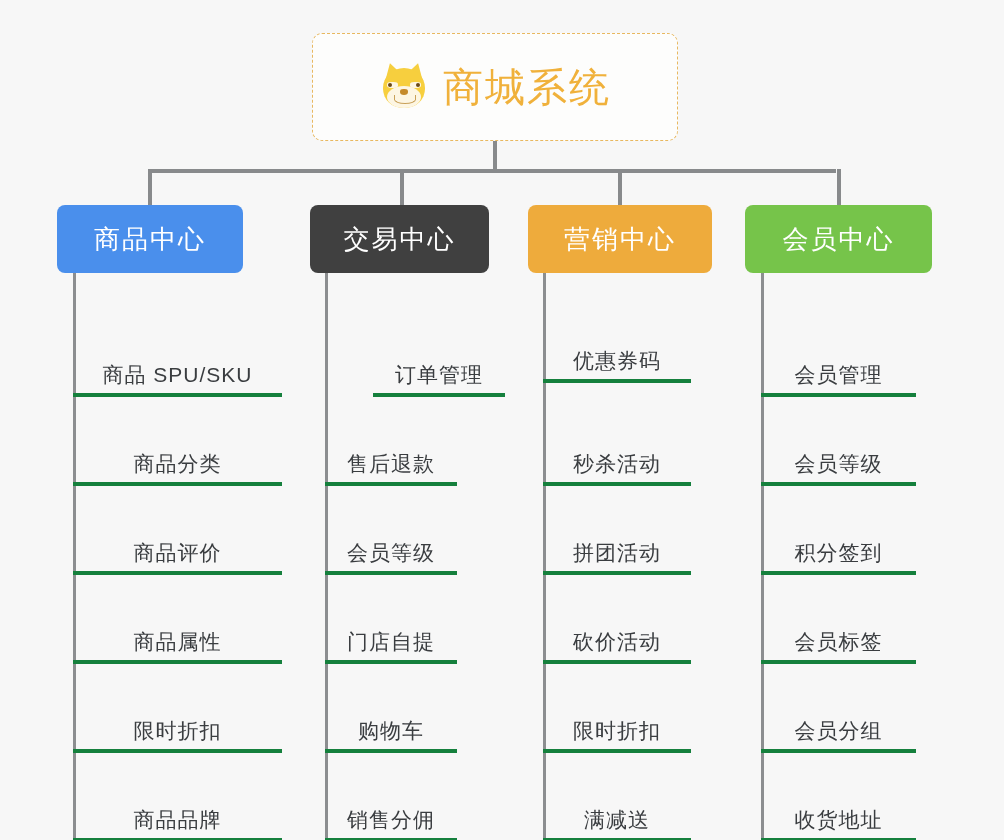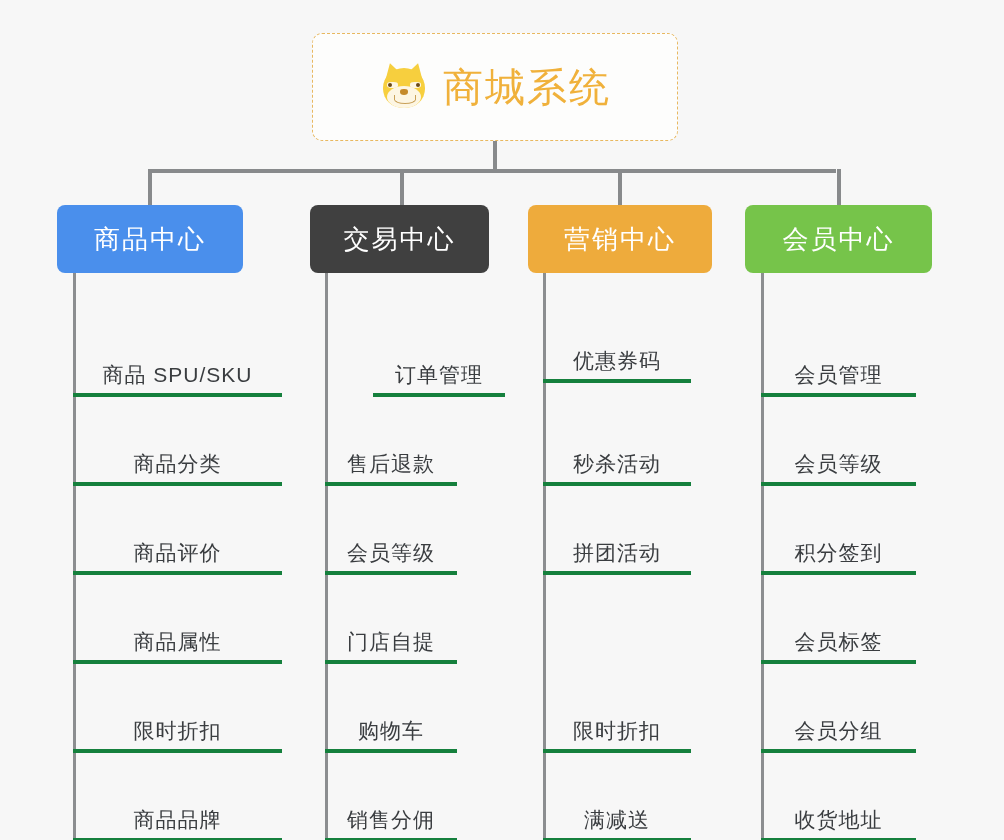--- a/index.html
+++ b/index.html
@@ -242,20 +242,23 @@
         <div class="trunk" style="height: 569px;"></div>
         <div class="leaf" style="top: 64px; width: 148px;">
           <span>优惠券码</span>
         </div>
         <div class="leaf" style="top: 167px; width: 148px;">
           <span>秒杀活动</span>
         </div>
         <div class="leaf" style="top: 256px; width: 148px;">
           <span>拼团活动</span>
         </div>
+        <div class="leaf" style="top: 345px; width: 148px;">
+          <span>砍价活动</span>
+        </div>
         <div class="leaf" style="top: 434px; width: 148px;">
           <span>限时折扣</span>
         </div>
         <div class="leaf" style="top: 523px; width: 148px;">
           <span>满减送</span>
         </div>
       </div>
       <div class="conn conn-v-cat" style="left: 836.5px;"></div>
       <div class="cat-box" style="left: 745px; width: 187px; background: rgb(118, 196, 74);">
         <span>会员中心</span>

